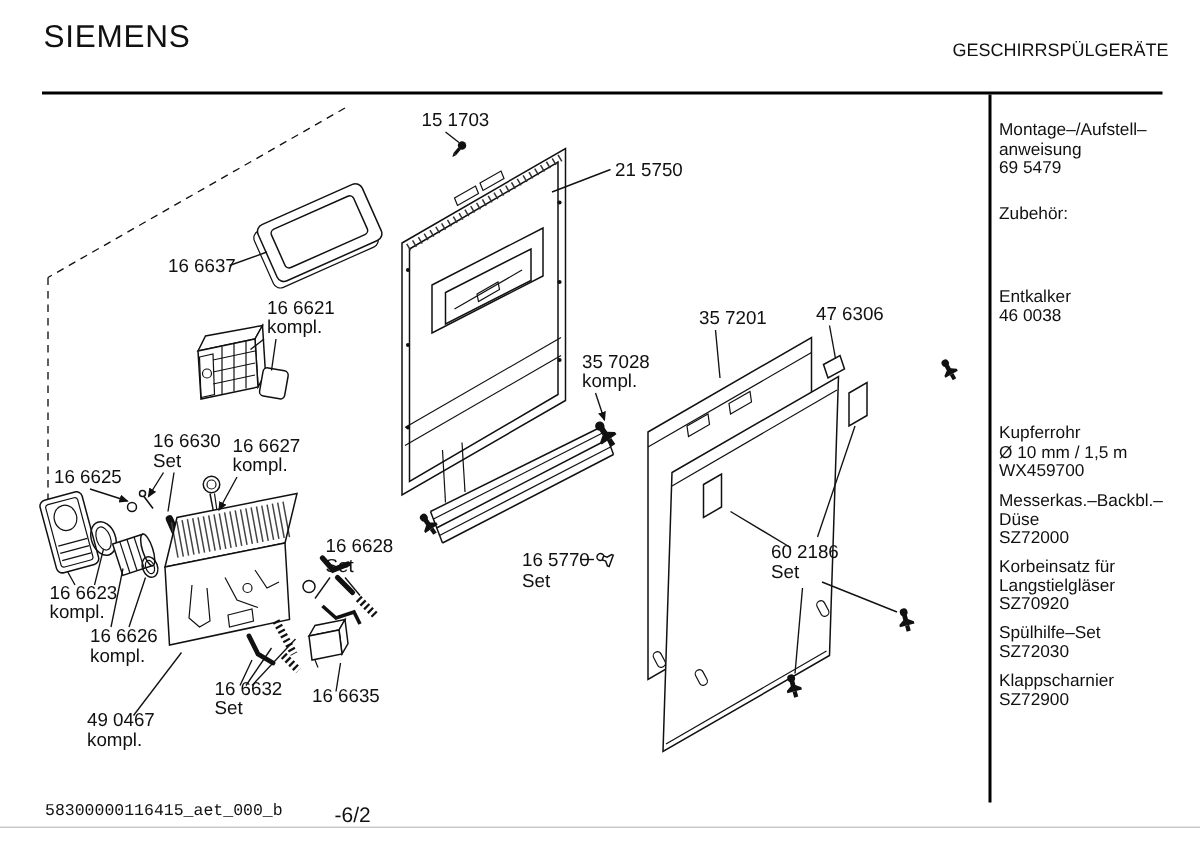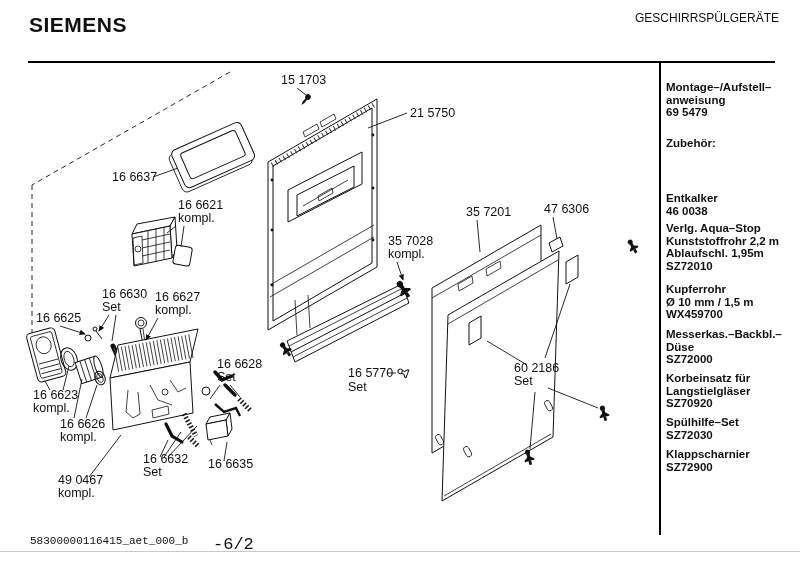--- a/index.html
+++ b/index.html
@@ -1,27 +1,27 @@
 <!DOCTYPE html>
 <html><head>
 <meta charset="utf-8">
 <style>
   html,body{margin:0;padding:0;background:#888;}
   .page{position:relative;width:800px;height:566px;background:#fff;overflow:hidden;
         font-family:"Liberation Sans", sans-serif;color:#111;}
   .abs{position:absolute;}
-  .brand{left:29px;top:13px;font-size:21px;font-weight:700;letter-spacing:.5px;}
+  .brand{left:29px;top:13px;font-size:21px;font-weight:400;letter-spacing:.5px;}
   .model{left:157px;top:16px;font-size:12px;}
-  .hdr-right{left:635px;top:12px;font-size:12px;line-height:13.5px;}
+  .hdr-right{left:635px;top:27px;font-size:12px;line-height:13.5px;}
   .rule-top{left:28px;top:61px;width:747px;height:2px;background:#000;}
   .rule-side{left:659px;top:63px;width:2px;height:472px;background:#000;}
   .rule-bottom{left:0;top:551px;width:800px;height:1px;background:#c9c9c9;}
-  .sb{left:666px;width:126px;font-size:11.5px;line-height:12.6px;font-weight:bold;}
+  .sb{left:666px;width:126px;font-size:11.5px;line-height:12.6px;}
   .footer-id{left:30px;top:535px;font-size:11px;font-family:Liberation Mono, monospace;}
-  .footer-pg{left:213px;top:535px;font-size:17px;font-family:Liberation Mono, monospace;}
+  .footer-pg{left:223px;top:535px;font-size:14px;}
   svg{position:absolute;left:0;top:0;}
   .lbl{font-family:"Liberation Sans",sans-serif;font-size:12.5px;fill:#111;}
   .s{stroke:#111;stroke-width:1;fill:none;}
   .sw{stroke:#111;stroke-width:1;fill:#fff;}
   .t{stroke:#111;stroke-width:.8;fill:none;}
   .f{fill:#111;stroke:none;}
   .ld{stroke:#111;stroke-width:.9;fill:none;}
   .dash{stroke:#111;stroke-width:.9;fill:none;stroke-dasharray:5 4;}
 </style>
 </head>
@@ -291,26 +291,20 @@
   <div class="abs sb" style="top:81px">
     <div>Montage–/Aufstell–</div>
     <div>anweisung</div>
     <div>69 5479</div>
   </div>
   <div class="abs sb" style="top:137px">Zubehör:</div>
   <div class="abs sb" style="top:192px">
     <div>Entkalker</div>
     <div>46 0038</div>
   </div>
-  <div class="abs sb" style="top:222px">
-    <div>Verlg. Aqua–Stop</div>
-    <div>Kunststoffrohr 2,2 m</div>
-    <div>Ablaufschl. 1,95m</div>
-    <div>SZ72010</div>
-  </div>
   <div class="abs sb" style="top:283px">
     <div>Kupferrohr</div>
     <div>Ø 10 mm / 1,5 m</div>
     <div>WX459700</div>
   </div>
   <div class="abs sb" style="top:328px">
     <div>Messerkas.–Backbl.–</div>
     <div>Düse</div>
     <div>SZ72000</div>
   </div>

